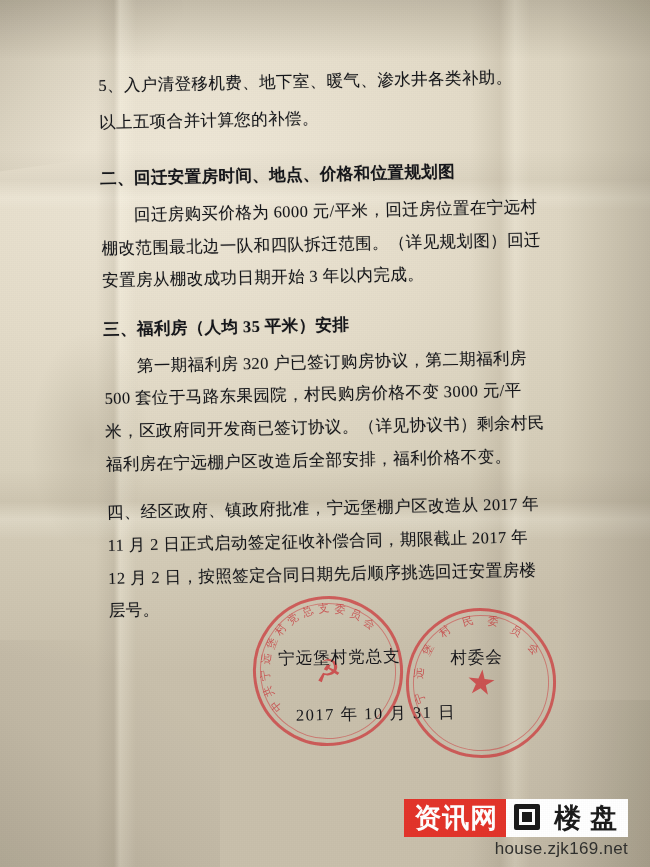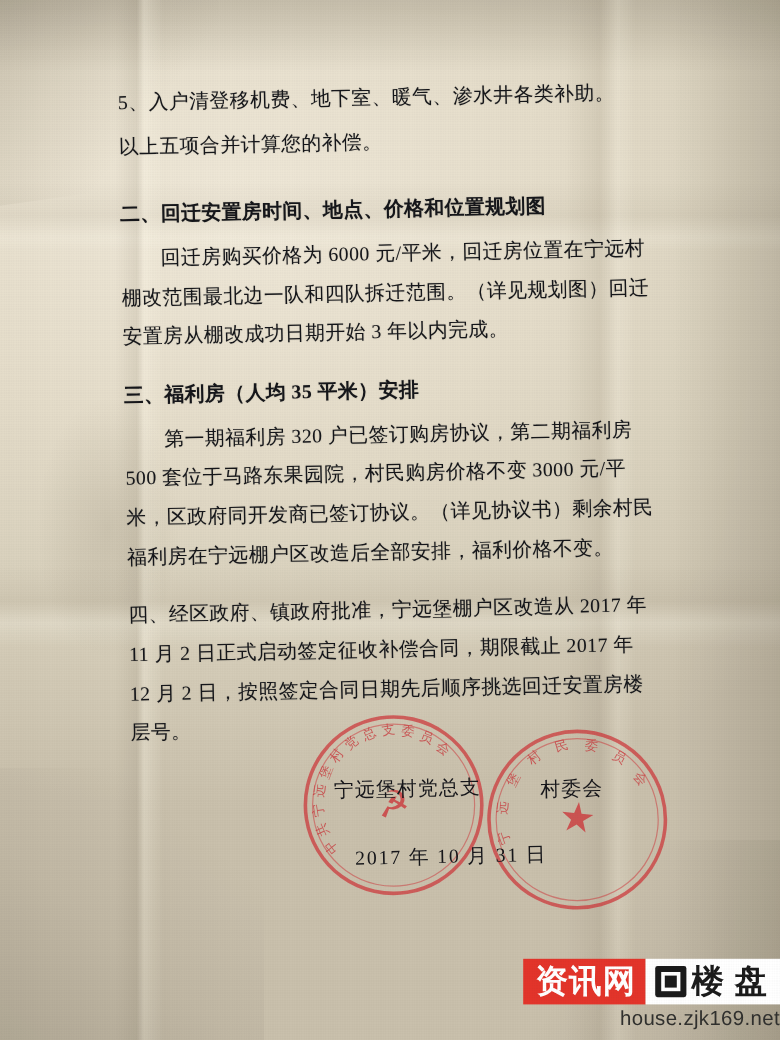--- a/index.html
+++ b/index.html
@@ -195,42 +195,41 @@
   }
   #wm-right {
     background: #ffffff;
     color: #1b1b1b;
     font-size: 27px;
     font-weight: bold;
     padding: 5px 10px 5px 8px;
     letter-spacing: 1px;
     line-height: 1.05;
     display: flex;
-    align-items: center;
-    gap: 4px;
+    gap: 14px;
   }
   #wm-icon {
     display: inline-block;
     width: 26px;
     height: 26px;
     background: #1b1b1b;
     position: relative;
     border-radius: 2px;
   }
   #wm-icon::before {
     content: "";
     position: absolute;
     left: 5px; top: 5px;
     width: 16px; height: 16px;
     border: 3px solid #ffffff;
     box-sizing: border-box;
   }
   #wm-wrap {
     position: absolute;
-    right: 0;
+    right: 22px;
     bottom: 8px;
     text-align: right;
   }
   #wm-bar {
     display: inline-flex;
     align-items: stretch;
   }
   #wm-caption {
     margin-top: 2px;
     font-size: 17px;

